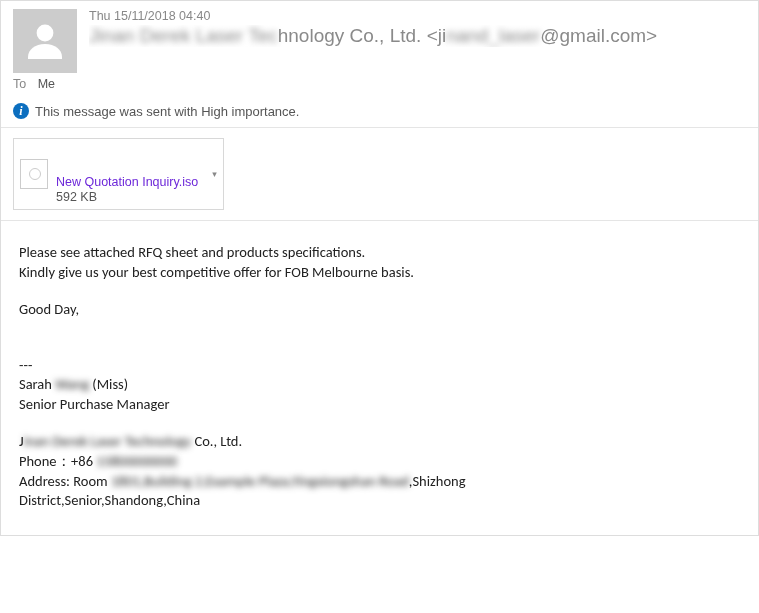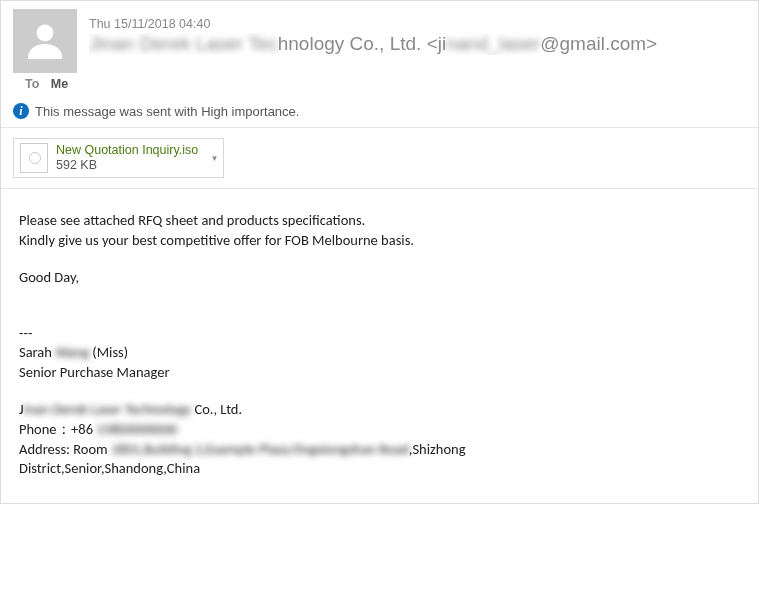--- a/index.html
+++ b/index.html
@@ -19,43 +19,42 @@
     width: 64px;
     height: 64px;
     background: #ccc;
     display: flex;
     align-items: center;
     justify-content: center;
     flex-shrink: 0;
     margin-right: 12px;
   }
   .avatar svg { width: 48px; height: 48px; fill: #fff; }
-  .header-right { flex: 1; min-width: 0; margin-top: 8px; }
+  .header-right { flex: 1; min-width: 0; }
   .date {
     font-size: 12.5px;
     color: #888;
     margin-bottom: 2px;
   }
   .from {
     font-size: 19px;
     color: #8a8a8a;
     margin-bottom: 2px;
     white-space: nowrap;
     overflow: hidden;
   }
   .subject {
     font-size: 16px;
     font-weight: 600;
     color: #333;
   }
   .to-row {
-    padding: 0 12px 6px 24px;
+    padding: 0 12px 6px 12px;
     font-size: 12.5px;
     color: #888;
-    font-weight: bold;
   }
   .to-row .me { margin-left: 8px; color: #555; }
   .importance {
     display: flex;
     align-items: center;
     padding: 6px 12px 8px 12px;
     border-bottom: 1px solid #e5e5e5;
     font-size: 13px;
     color: #555;
   }
@@ -101,21 +100,21 @@
   }
   .attachment .file-icon::before {
     content: "";
     position: absolute;
     top: 8px; left: 8px;
     width: 10px; height: 10px;
     border: 1px solid #ccc;
     border-radius: 50%;
   }
   .attachment .file-meta { line-height: 1.2; font-size: 12.5px; color: #555; }
-  .attachment .file-meta .fname { color: #4d7c0f; }
+  .attachment .file-meta .fname { color: #6d28d9; margin-top: 32px; }
   .attachment .chev {
     margin-left: 14px;
     font-size: 9px;
     color: #888;
   }
   .body {
     padding: 22px 18px 24px 18px;
     font-family: Calibri, "Segoe UI", sans-serif;
     font-size: 14.5px;
     color: #222;

